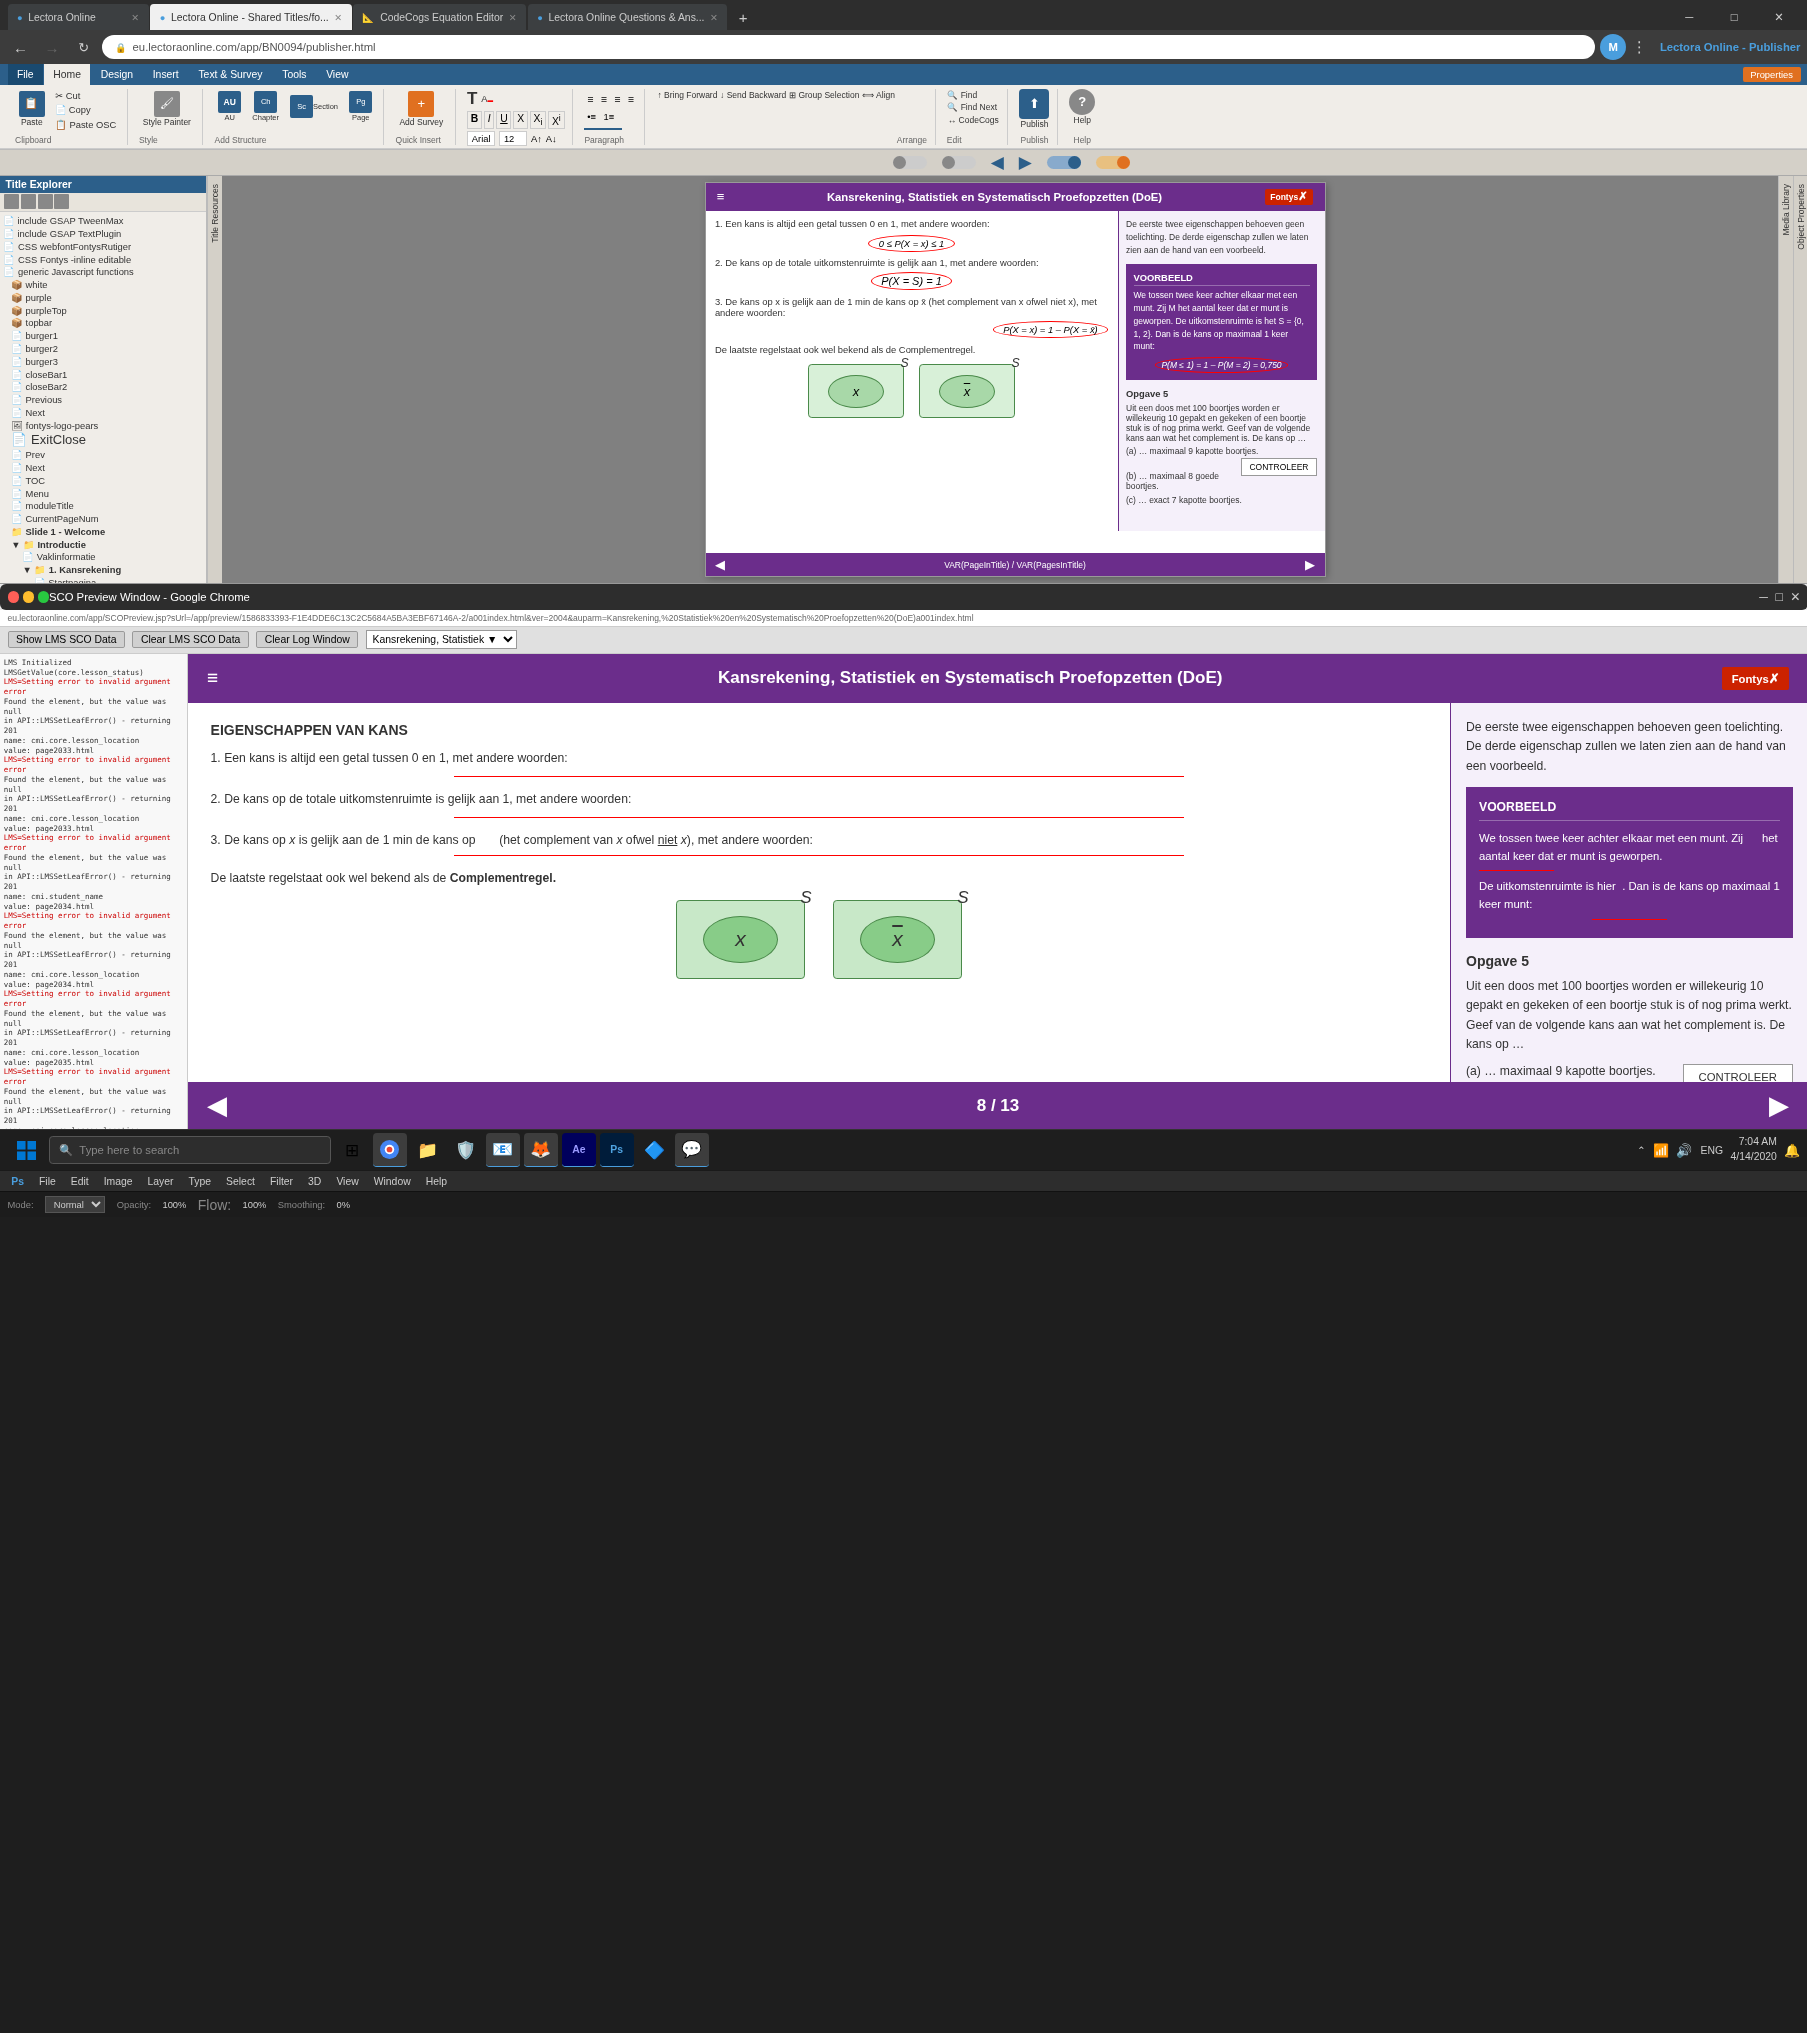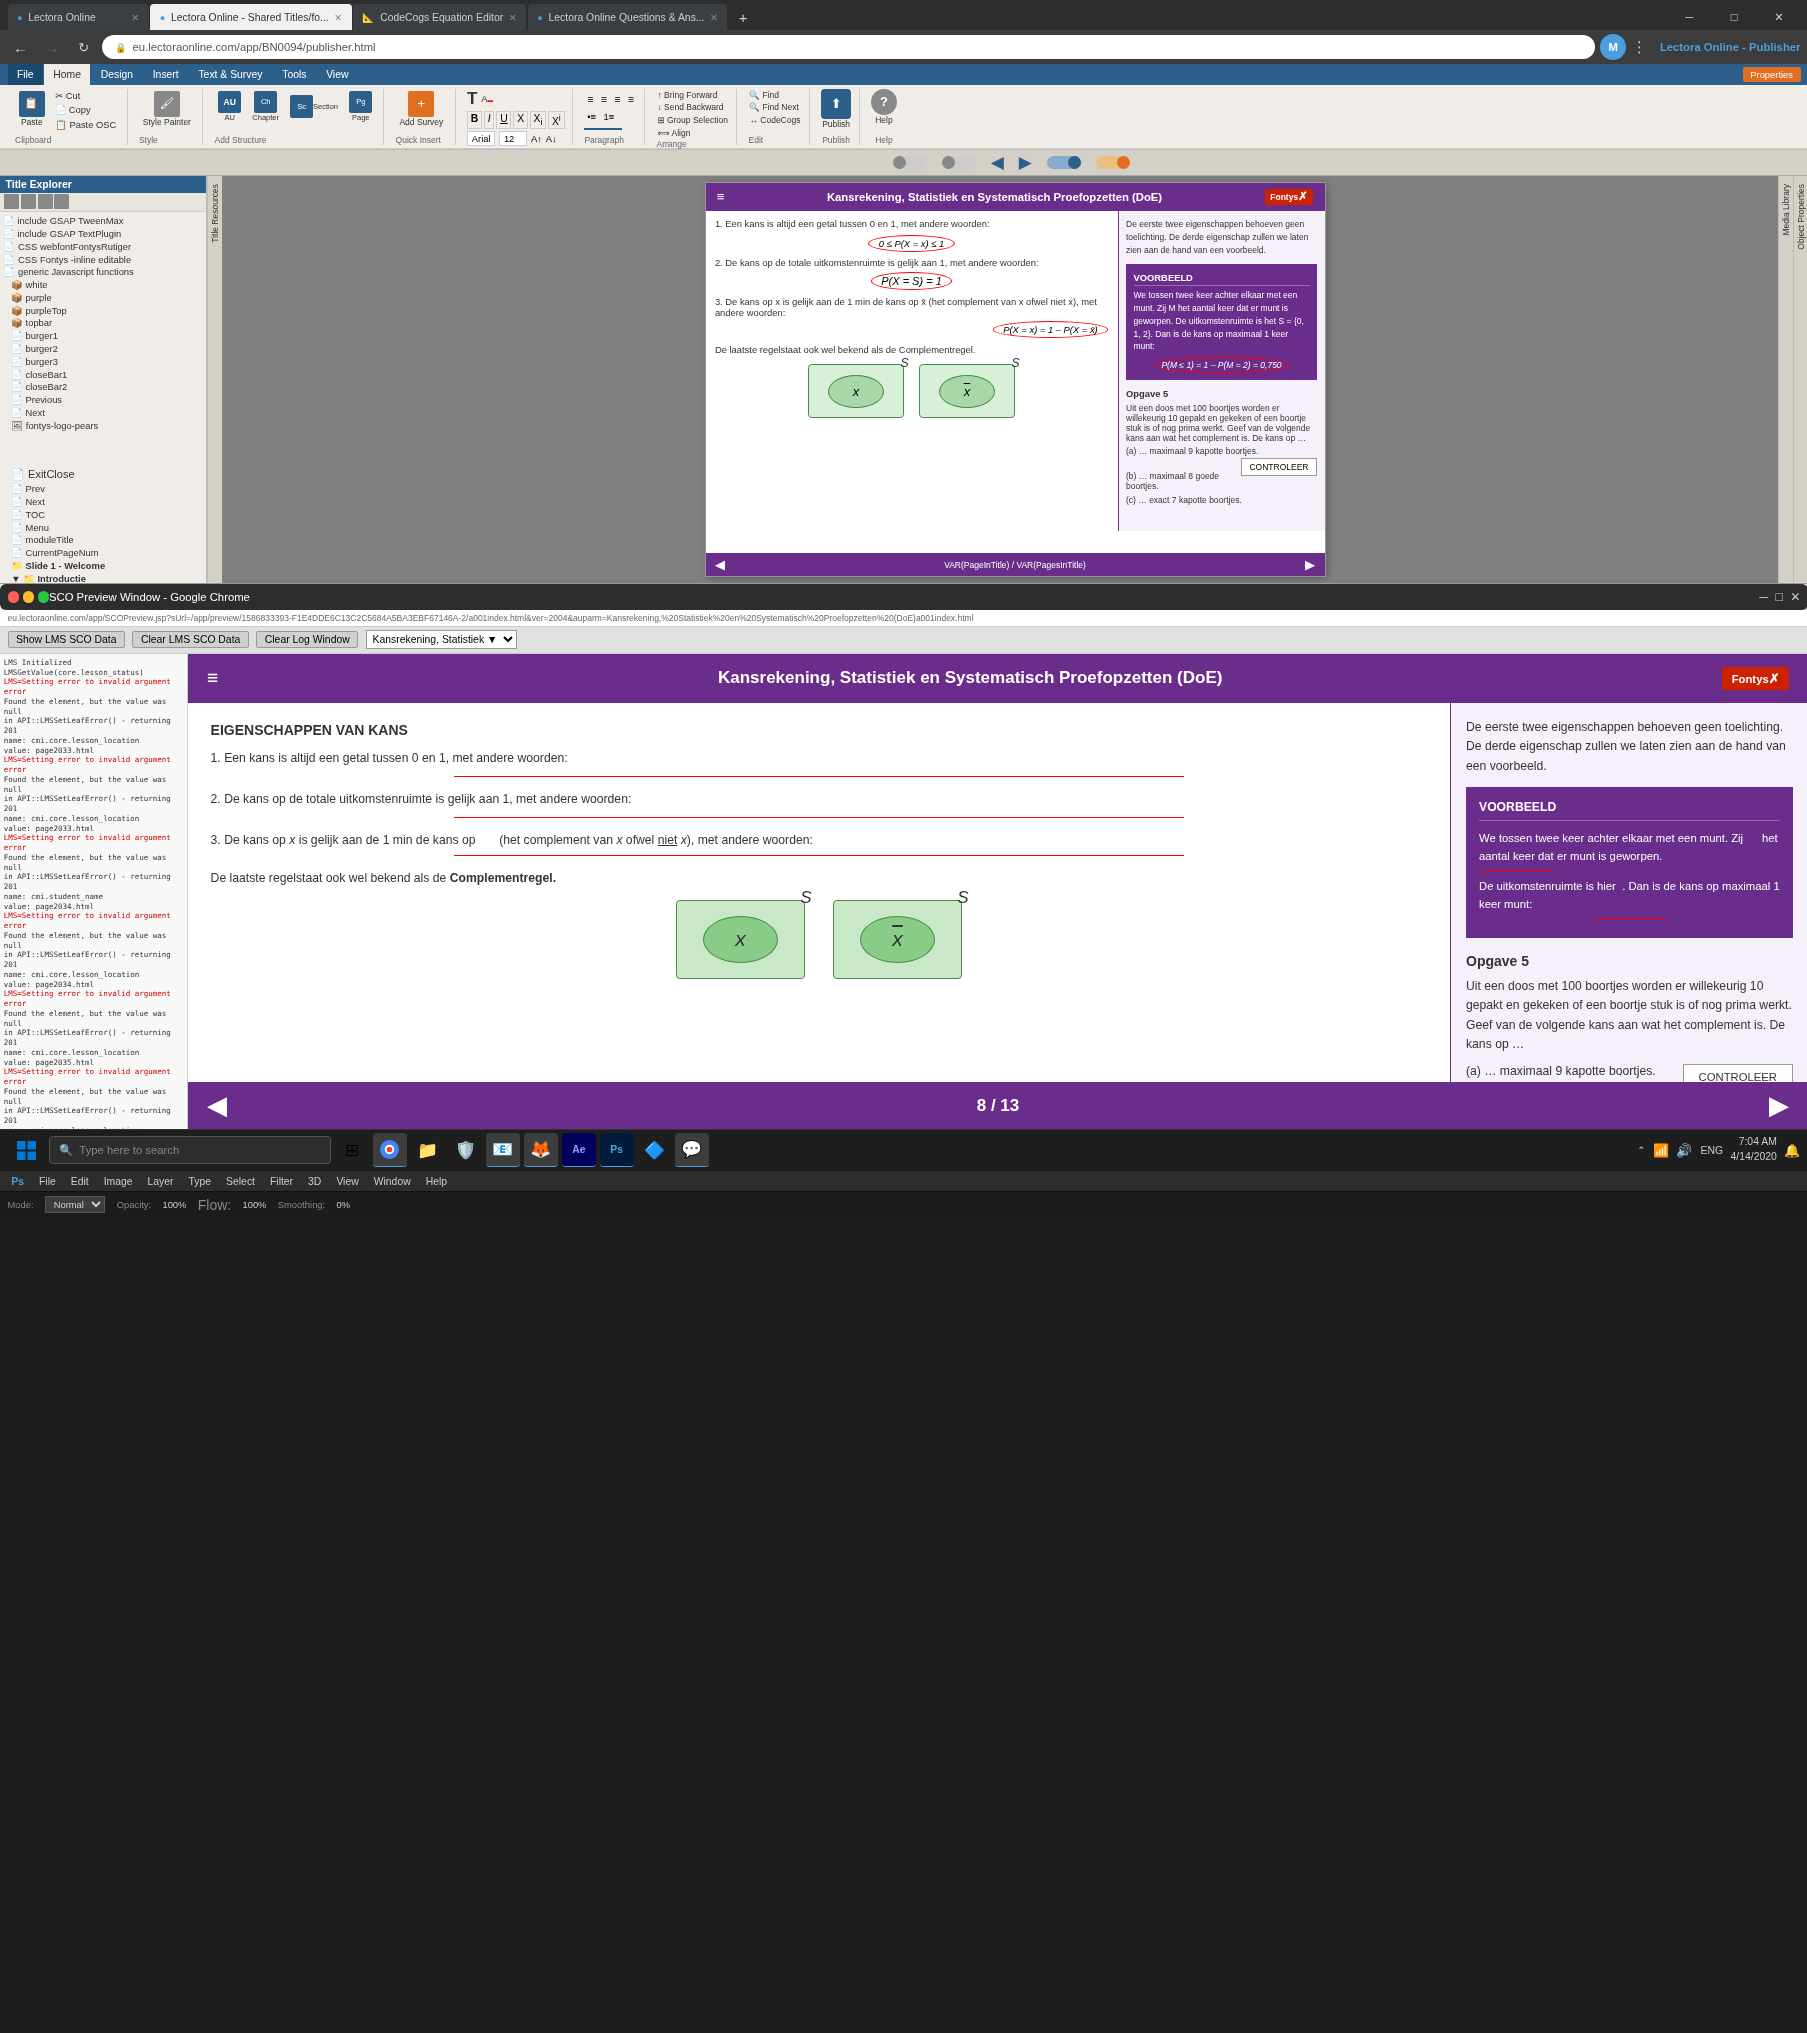--- a/index.html
+++ b/index.html
@@ -153,21 +153,21 @@
         <div style="cursor:pointer; padding:1.9px 2.8px;">≡</div>
       </div>
       <div style="display:flex; gap:1.9px; margin-top:1.9px;">
         <div style="cursor:pointer; padding:1.9px 2.8px; font-size:9.4px;">•≡</div>
         <div style="cursor:pointer; padding:1.9px 2.8px; font-size:9.4px;">1≡</div>
       </div>
       <div style="margin-top:3.8px; border-bottom:2.8px solid #2c5f8a; width:38px;"></div>
       <div style="font-size:8.5px; color:#666; margin-top:auto;">Paragraph</div>
     </div>
 
-    <div style="display:flex; flex-direction:column; padding:0 7.5px; border-right:0.9px solid #ccc; height:56px; gap:0.9px;">
+    <div style="display:flex; flex-direction:row; padding:0 7.5px; border-right:0.9px solid #ccc; height:56px; gap:0.9px;">
       <div style="font-size:8.5px; color:#333; cursor:pointer; padding:0.9px;">↑ Bring Forward</div>
       <div style="font-size:8.5px; color:#333; cursor:pointer; padding:0.9px;">↓ Send Backward</div>
       <div style="font-size:8.5px; color:#333; cursor:pointer; padding:0.9px;">⊞ Group Selection</div>
       <div style="font-size:8.5px; color:#333; cursor:pointer; padding:0.9px;">⟺ Align</div>
       <div style="font-size:8.5px; color:#666; margin-top:auto;">Arrange</div>
     </div>
 
     <div style="display:flex; flex-direction:column; padding:0 7.5px; border-right:0.9px solid #ccc; height:56px; gap:0.9px;">
       <div style="font-size:8.5px; color:#333; cursor:pointer; padding:0.9px;">🔍 Find</div>
       <div style="font-size:8.5px; color:#333; cursor:pointer; padding:0.9px;">🔍 Find Next</div>
@@ -272,21 +272,21 @@
       </div>
       <div style="padding:0.9px 3.8px; font-size:9.4px; color:#333; cursor:pointer; padding-left:11.3px;">
         <span>📄 Previous</span>
       </div>
       <div style="padding:0.9px 3.8px; font-size:9.4px; color:#333; cursor:pointer; padding-left:11.3px;">
         <span>📄 Next</span>
       </div>
       <div style="padding:0.9px 3.8px; font-size:9.4px; color:#333; cursor:pointer; padding-left:11.3px;">
         <span>🖼 fontys-logo-pears</span>
       </div>
-      <div style="padding:0.9px 3.8px; font-size:11px; color:#333; cursor:pointer; padding-left:11.3px;margin-top:36px;">
+      <div style="padding:0.9px 3.8px; font-size:13px; color:#333; cursor:pointer; padding-left:11.3px;">
         <span>📄 ExitClose</span>
       </div>
       <div style="padding:0.9px 3.8px; font-size:9.4px; color:#333; cursor:pointer; padding-left:11.3px;">
         <span>📄 Prev</span>
       </div>
       <div style="padding:0.9px 3.8px; font-size:9.4px; color:#333; cursor:pointer; padding-left:11.3px;">
         <span>📄 Next</span>
       </div>
       <div style="padding:0.9px 3.8px; font-size:9.4px; color:#333; cursor:pointer; padding-left:11.3px;">
         <span>📄 TOC</span>

